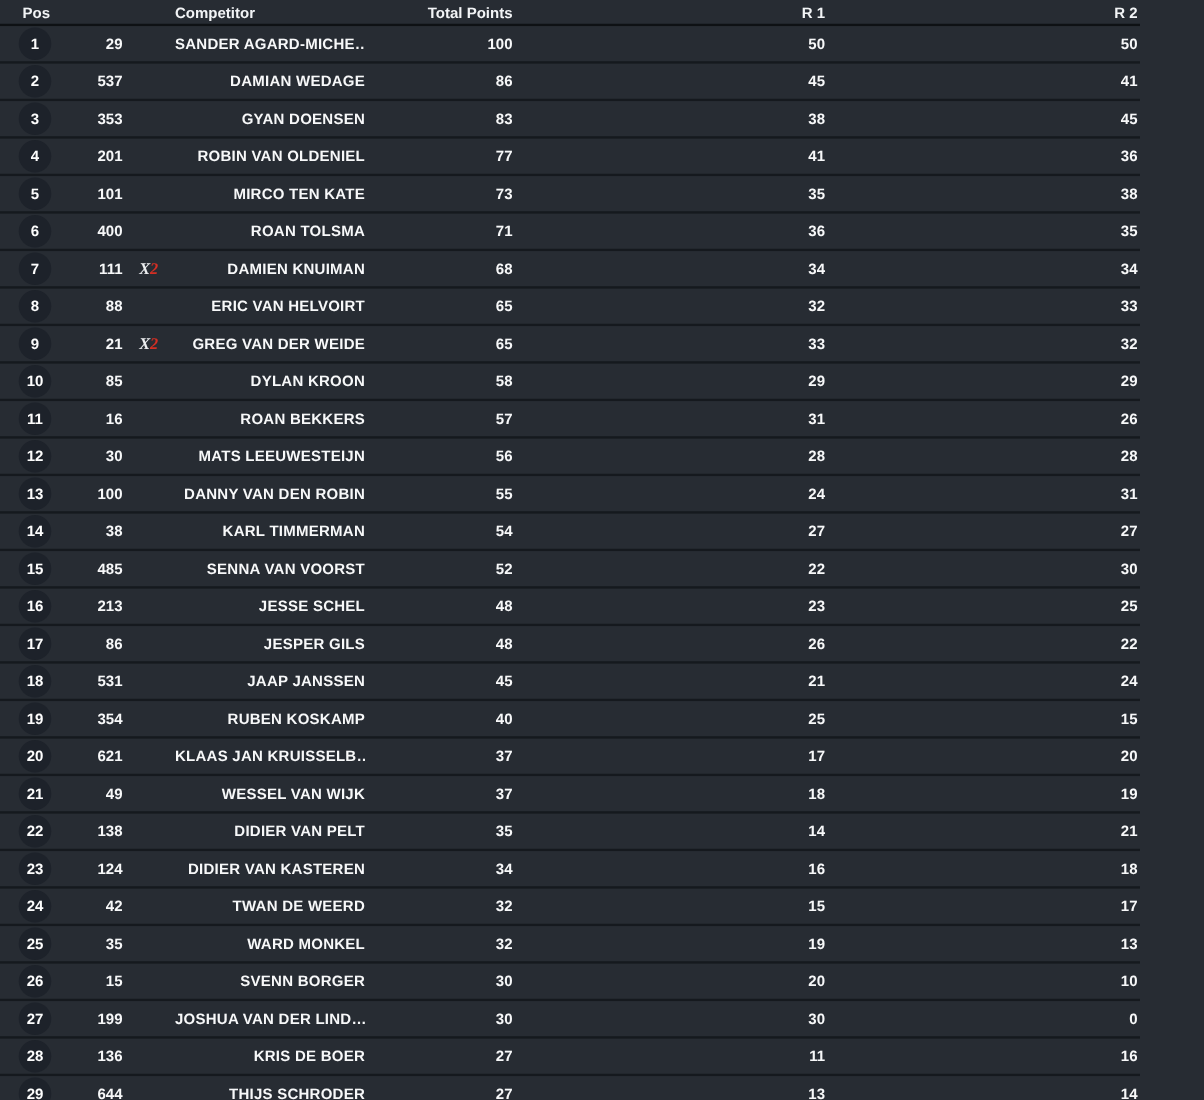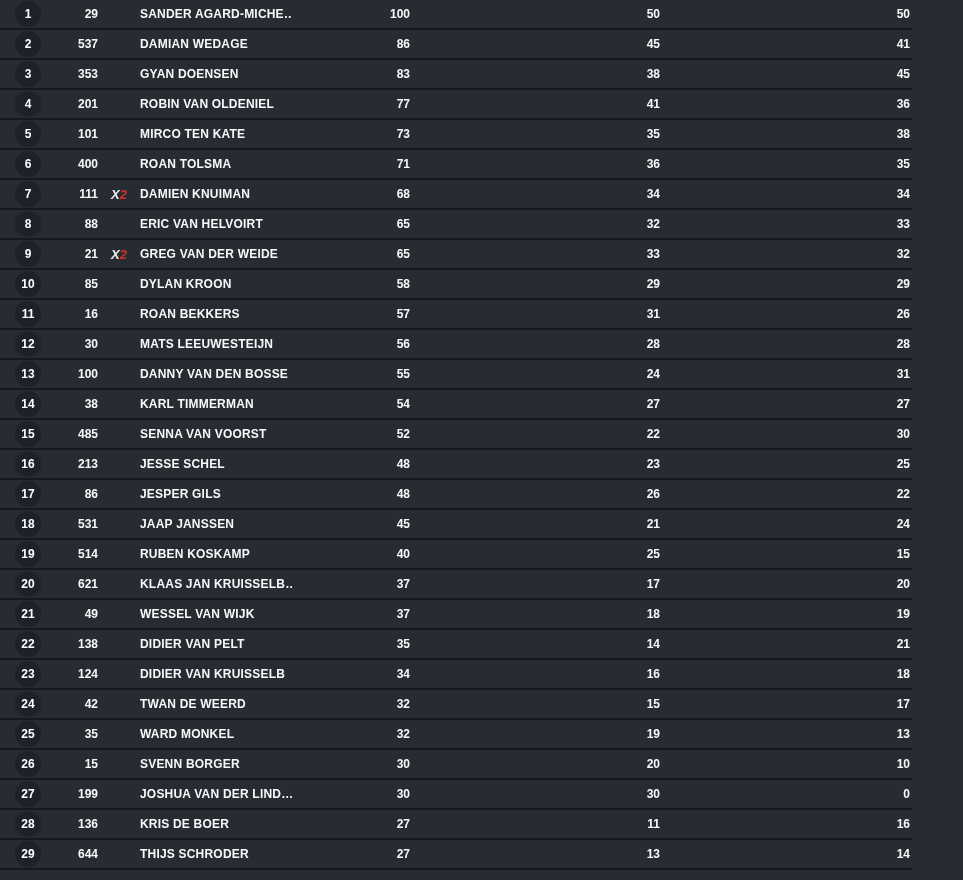--- a/index.html
+++ b/index.html
@@ -39,34 +39,43 @@
   .pos-badge {
     width: 26px; height: 26px;
     margin-left: 15px;
     border-radius: 50%;
     background: #1d222a;
     color: #fdfdfd;
     display: flex; align-items: center; justify-content: center;
     font-size: 12px; font-weight: bold;
   }
   .cell-num { text-align: right; }
-  .cell-x2 { text-align: center; font-style: italic; font-weight: bold; font-size: 13px; }
+  .cell-x2 { text-align: center; font-style: italic; font-weight: bold; font-size: 13px; font-family: Liberation Serif, serif; }
   .cell-x2 .x-part { color: #eceef0; }
   .cell-x2 .two-part { color: #d32f24; }
   .cell-name {
-    text-align: left;
+    text-align: right;
     white-space: nowrap;
     overflow: hidden;
     letter-spacing: 0.2px;
   }
 </style>
 </head>
 <body>
 
 <div class="results-table">
+  <div class="grid-row header-row">
+    <div class="cell-pos-header">Pos</div>
+    <div></div>
+    <div></div>
+    <div class="cell-competitor-header">Competitor</div>
+    <div class="cell-right">Total Points</div>
+    <div class="cell-right">R 1</div>
+    <div class="cell-right">R 2</div>
+  </div>
   <div id="rows-container">
   <div class="grid-row data-row">
     <div>
           <div class="pos-badge">1</div>
         </div>
     <div class="cell-num">29</div>
     <div class="cell-x2"><span class="x-part"></span><span class="two-part"></span></div>
     <div class="cell-name">SANDER AGARD-MICHE…</div>
     <div class="cell-right">100</div>
     <div class="cell-right">50</div>
@@ -204,21 +213,21 @@
     <div class="cell-right">28</div>
     <div class="cell-right">28</div>
   </div>
 
   <div class="grid-row data-row">
     <div>
           <div class="pos-badge">13</div>
         </div>
     <div class="cell-num">100</div>
     <div class="cell-x2"><span class="x-part"></span><span class="two-part"></span></div>
-    <div class="cell-name">DANNY VAN DEN BOSSE</div>
+    <div class="cell-name">DANNY VAN DEN ROBIN</div>
     <div class="cell-right">55</div>
     <div class="cell-right">24</div>
     <div class="cell-right">31</div>
   </div>
 
   <div class="grid-row data-row">
     <div>
           <div class="pos-badge">14</div>
         </div>
     <div class="cell-num">38</div>
@@ -274,21 +283,21 @@
     <div class="cell-name">JAAP JANSSEN</div>
     <div class="cell-right">45</div>
     <div class="cell-right">21</div>
     <div class="cell-right">24</div>
   </div>
 
   <div class="grid-row data-row">
     <div>
           <div class="pos-badge">19</div>
         </div>
-    <div class="cell-num">514</div>
+    <div class="cell-num">354</div>
     <div class="cell-x2"><span class="x-part"></span><span class="two-part"></span></div>
     <div class="cell-name">RUBEN KOSKAMP</div>
     <div class="cell-right">40</div>
     <div class="cell-right">25</div>
     <div class="cell-right">15</div>
   </div>
 
   <div class="grid-row data-row">
     <div>
           <div class="pos-badge">20</div>
@@ -324,21 +333,21 @@
     <div class="cell-right">14</div>
     <div class="cell-right">21</div>
   </div>
 
   <div class="grid-row data-row">
     <div>
           <div class="pos-badge">23</div>
         </div>
     <div class="cell-num">124</div>
     <div class="cell-x2"><span class="x-part"></span><span class="two-part"></span></div>
-    <div class="cell-name">DIDIER VAN KRUISSELB</div>
+    <div class="cell-name">DIDIER VAN KASTEREN</div>
     <div class="cell-right">34</div>
     <div class="cell-right">16</div>
     <div class="cell-right">18</div>
   </div>
 
   <div class="grid-row data-row">
     <div>
           <div class="pos-badge">24</div>
         </div>
     <div class="cell-num">42</div>

